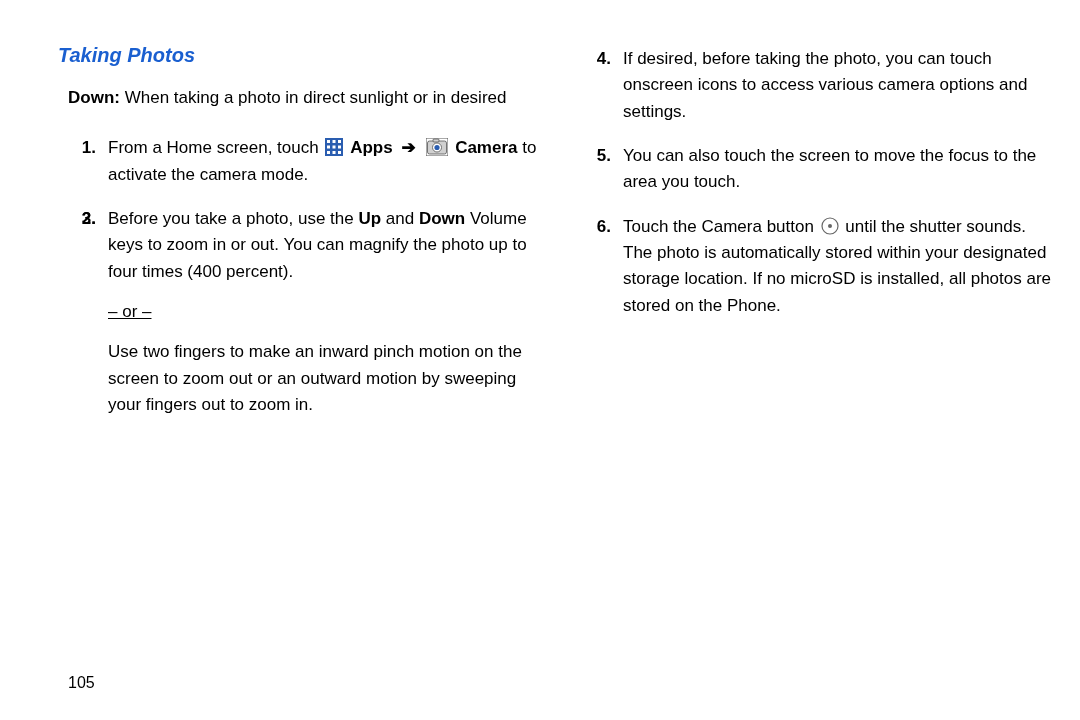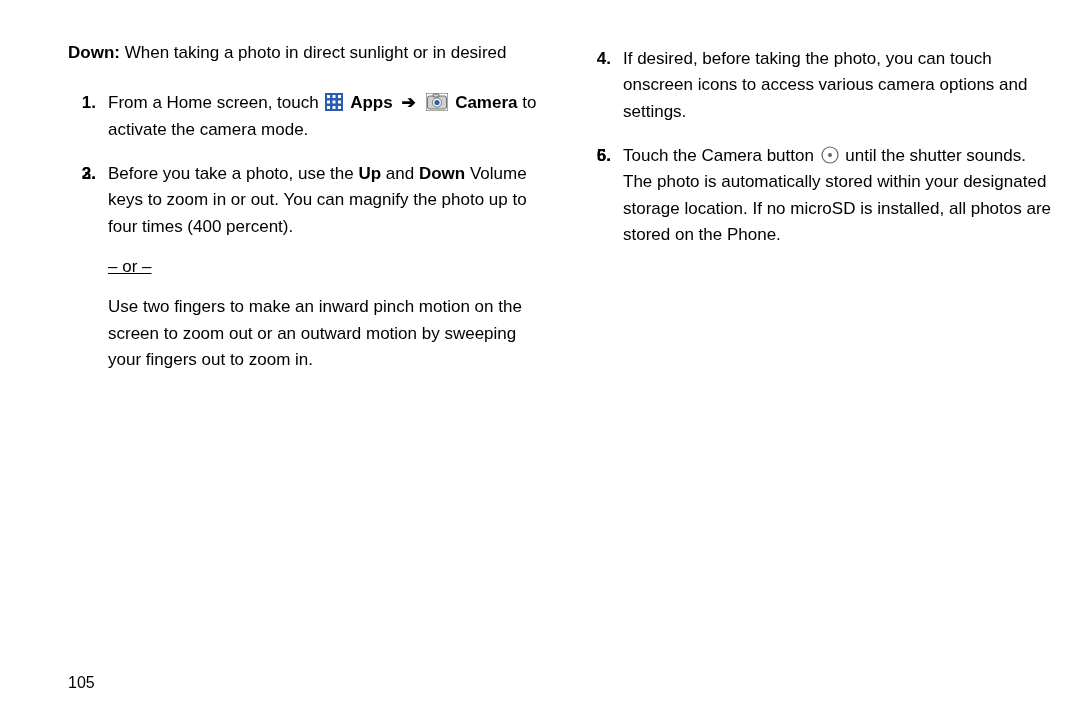--- a/index.html
+++ b/index.html
@@ -57,20 +57,21 @@
   b { font-weight: 700; }
   .arrow { font-weight: 700; margin: 0 4px; }
 </style>
 </head>
 <body>
 
 <div class="page">
 
   <div class="col col-left">
 
+    <div class="heading">Taking Photos</div>
 
 
     <div class="note">
       <b>Down:</b>
       <span>When taking a photo in direct sunlight or in desired</span>
     </div>
 
     <ol class="steps">
 
       <li>
@@ -126,20 +127,21 @@
 
     <ol class="steps">
 
       <li>
         <span class="num">4.</span>
         <span>If desired, before taking the photo, you can touch onscreen icons to access various camera options and settings.</span>
       </li>
 
       <li>
         <span class="num">5.</span>
+        <span>You can also touch the screen to move the focus to the area you touch.</span>
       </li>
 
       <li>
         <span class="num">6.</span>
         <span>Touch the Camera button </span>
         <span class="icon shutter-icon">
           <svg width="18" height="18" viewBox="0 0 18 18">
             <circle cx="9" cy="9" r="8" fill="#fff" stroke="#666" stroke-width="1.2"></circle>
             <circle cx="9" cy="9" r="2" fill="#666"></circle>
           </svg>

